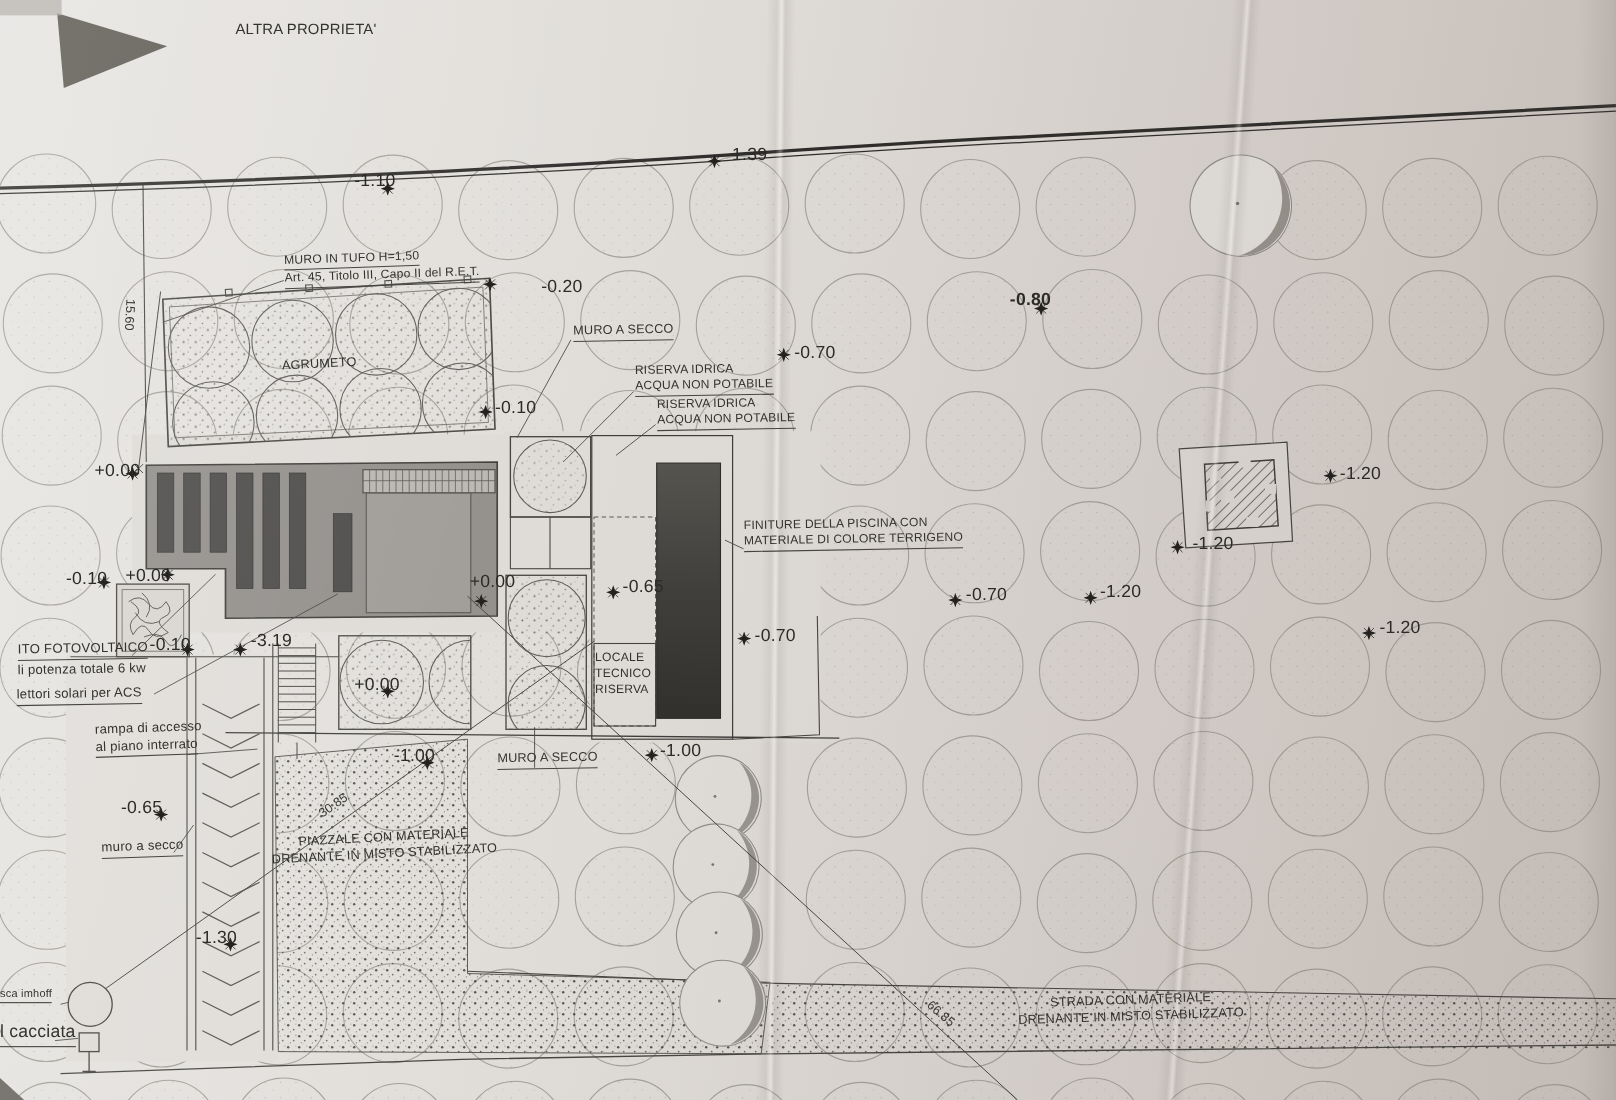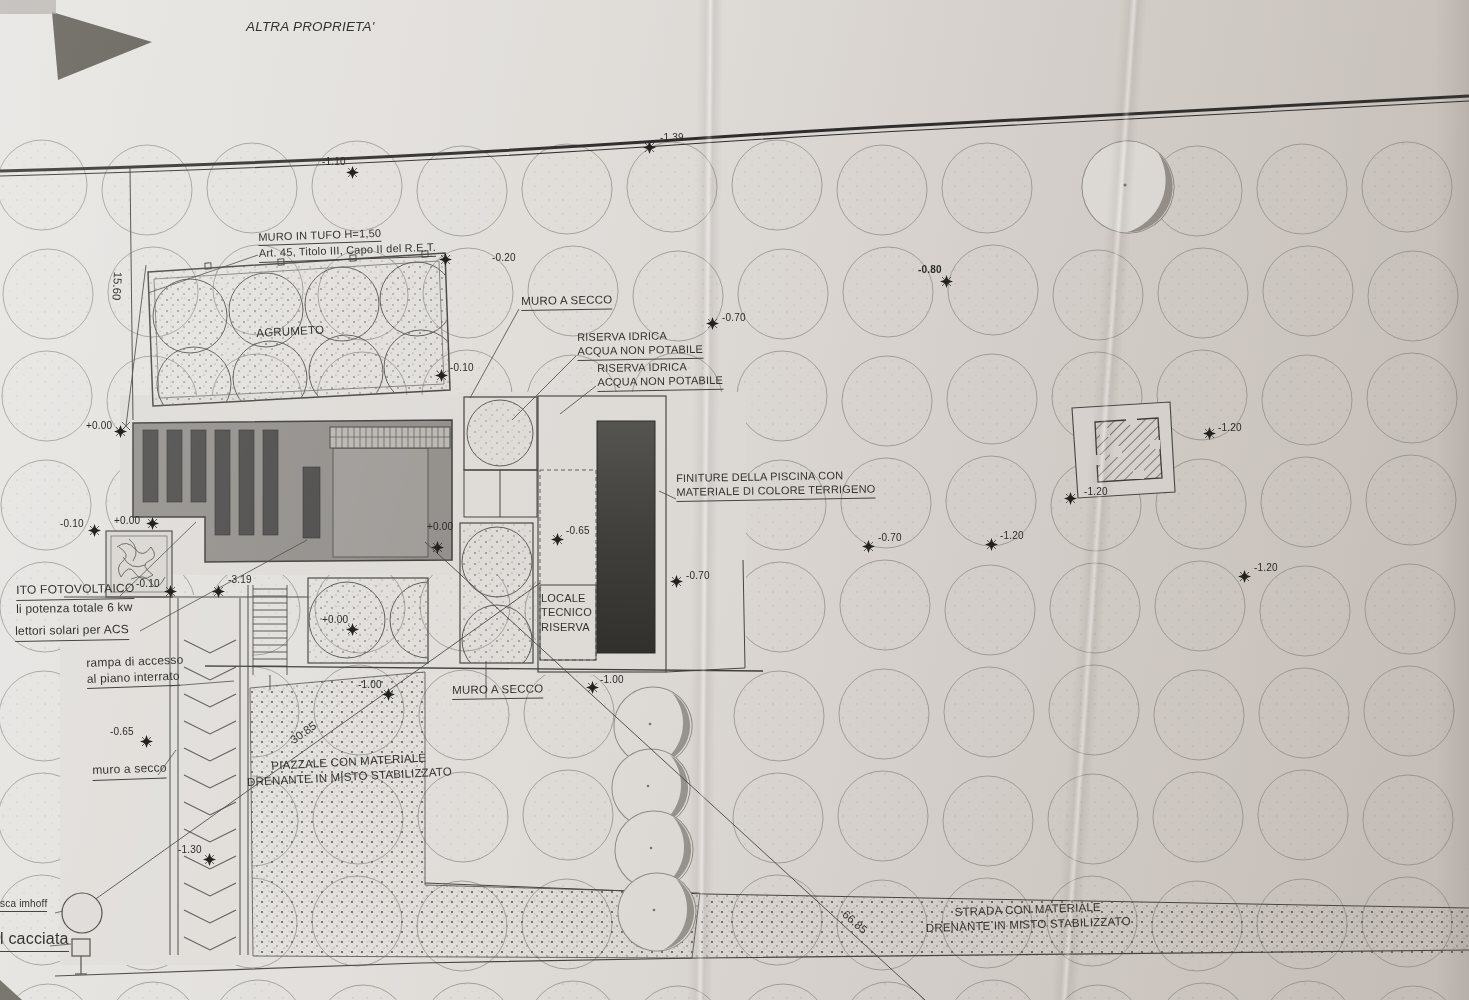--- a/index.html
+++ b/index.html
@@ -7,21 +7,21 @@
     font-family:"Liberation Sans",sans-serif;}
   #plan-svg{position:absolute;left:0;top:0;}
   #ann{position:absolute;left:0;top:0;width:100%;height:100%;z-index:5;}
   .lbl{position:absolute;color:#34332e;white-space:nowrap;line-height:1.3;
     transform-origin:left top;letter-spacing:.2px;}
   .lbl .ln{display:table;}
   .lbl.ctr{text-align:center;}
   .lbl.ctr .ln{display:block;}
   .ln.ul{border-bottom:1px solid #45443f;padding-bottom:1px;}
   .mks{position:absolute;width:13px;height:13px;margin:-6px 0 0 -6px;}
-  .mkt{position:absolute;font-size:10px;color:#2c2b27;letter-spacing:.2px;white-space:nowrap;}
+  .mkt{position:absolute;font-size:16px;color:#2c2b27;letter-spacing:.2px;white-space:nowrap;}
   .dim{position:absolute;font-size:11.5px;color:#3a3934;transform-origin:left top;white-space:nowrap;}
   .crease{position:absolute;top:-20px;height:1040px;width:26px;z-index:4;
     background:linear-gradient(90deg,rgba(0,0,0,0) 0%,rgba(110,100,90,.10) 35%,rgba(255,255,255,.30) 52%,rgba(110,100,90,.13) 65%,rgba(0,0,0,0) 100%);
     transform-origin:center center;}
   #crease-1{left:692px;transform:rotate(.6deg);}
   #crease-2{left:1086px;transform:rotate(4deg);}
   #edge-r{position:absolute;right:0;top:0;width:34px;height:100%;z-index:4;
     background:linear-gradient(90deg,rgba(0,0,0,0),rgba(90,78,66,.12));}
   #tint{position:absolute;inset:0;z-index:3;pointer-events:none;
     background:linear-gradient(105deg,rgba(255,255,255,.16) 0%,rgba(0,0,0,0) 42%,rgba(96,84,74,.07) 74%,rgba(96,84,74,.13) 100%);}
@@ -437,21 +437,21 @@
     <path d="M0,980 L22,1000 L0,1000 Z" fill="#6b6760"></path>
   </g>
 </svg>
 
 <div id="tint"></div>
 <div id="crease-1" class="crease"></div>
 <div id="crease-2" class="crease"></div>
 <div id="edge-r"></div>
 
 <div id="ann">
-      <div class="lbl" style="left: 246px; top: 18px; font-size: 13.5px; transform: rotate(0deg); font-style: italic;">
+      <div class="lbl" style="left: 214px; top: 18px; font-size: 13.5px; transform: rotate(0deg);">
         <span class="ln">ALTRA PROPRIETA'</span>
       </div>
       <div class="lbl" style="left: 258px; top: 230px; font-size: 11px; transform: rotate(-2deg);">
         <span class="ln ul">MURO IN TUFO H=1,50</span>
         <span class="ln ul">Art. 45, Titolo III, Capo II del R.E.T.</span>
       </div>
       <div class="lbl" style="left: 521px; top: 294px; font-size: 11.5px; transform: rotate(-1deg);">
         <span class="ln ul">MURO A SECCO</span>
       </div>
       <div class="lbl" style="left: 577px; top: 330px; font-size: 11px; transform: rotate(-1deg);">

